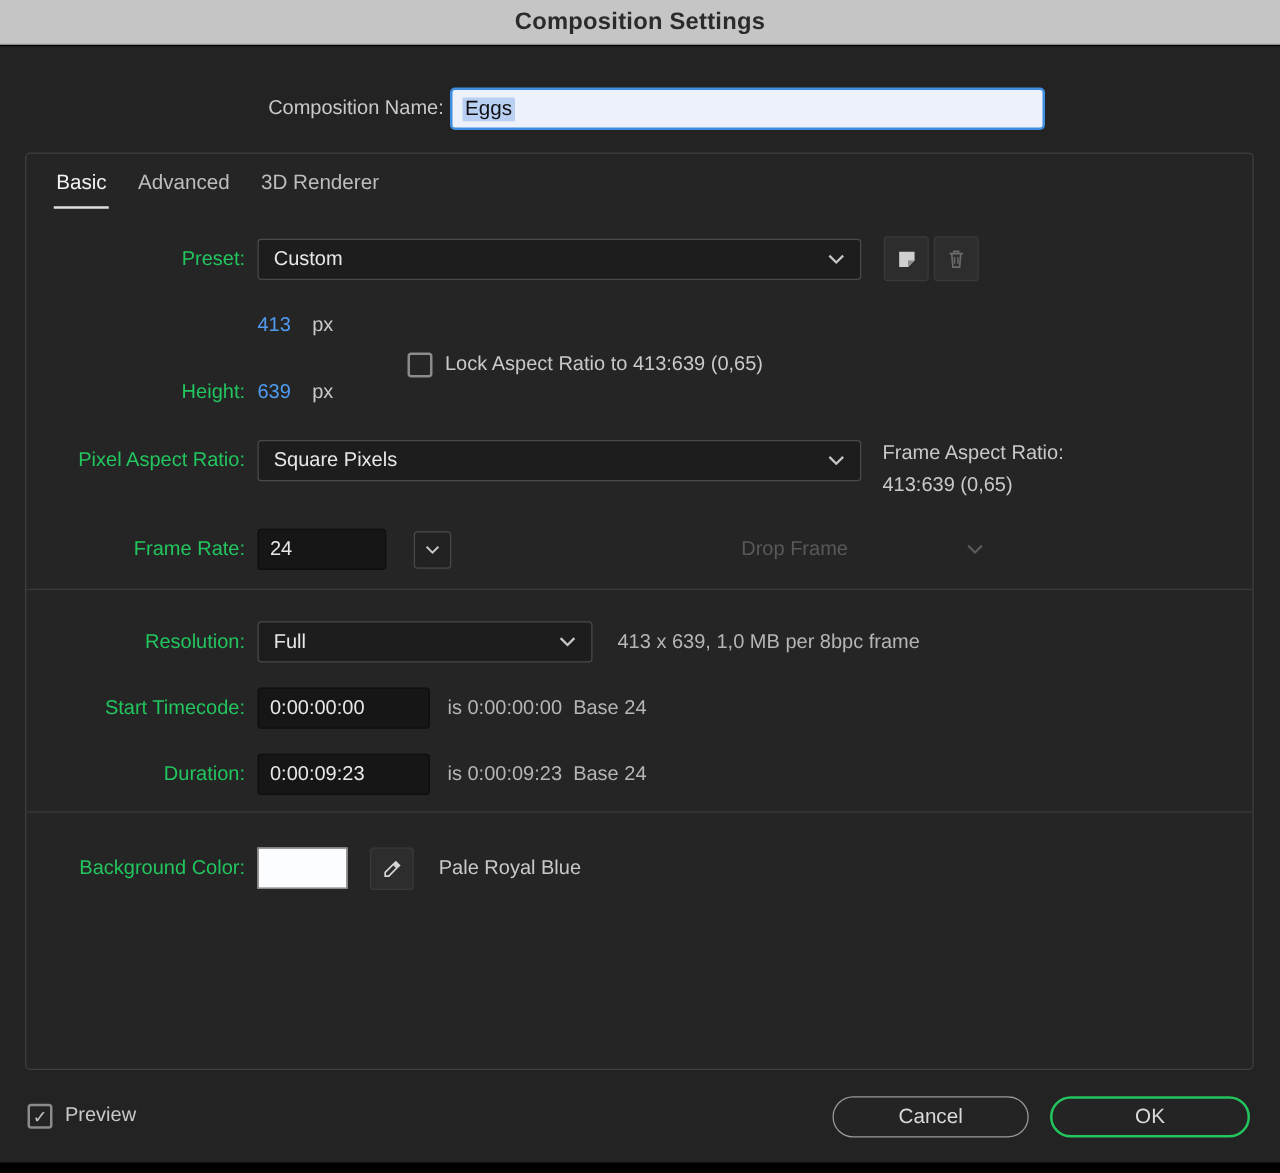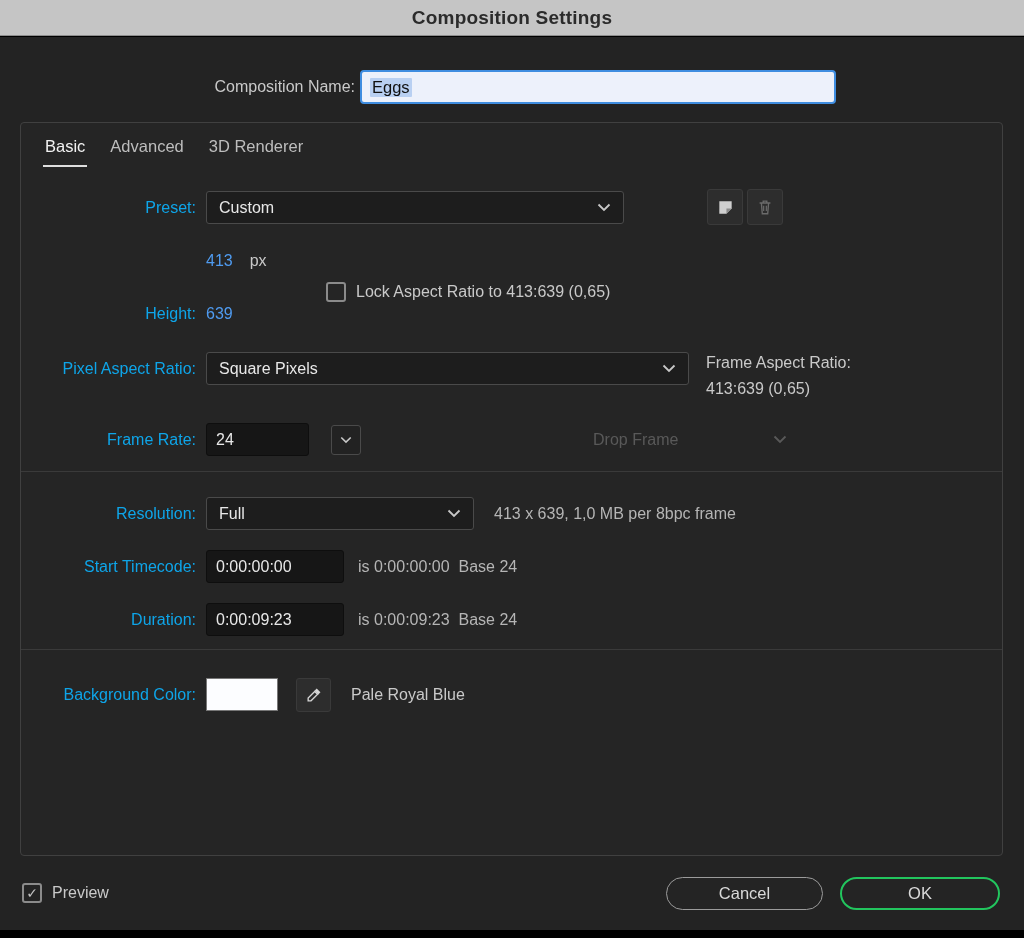--- a/index.html
+++ b/index.html
@@ -1,21 +1,21 @@
 <!DOCTYPE html>
 <html><head>
 <meta charset="utf-8">
 <style>
   html,body{margin:0;padding:0;background:#000;}
   .stage{position:relative;width:1024px;height:938px;background:#000;font-family:"Liberation Sans",sans-serif;overflow:hidden;-webkit-font-smoothing:antialiased;}
   .titlebar{position:absolute;left:0;top:0;width:100%;height:36px;background:#c5c5c5;border-bottom:1px solid #8d8d8d;display:flex;align-items:center;justify-content:center;box-sizing:border-box;}
   .titlebar .title{font-size:19px;font-weight:bold;color:#2b2b2b;letter-spacing:.2px;}
   .dlg{position:absolute;left:0;top:37px;width:1024px;height:893px;background:#232323;}
 
-  .row-label{position:absolute;left:0;width:175px;text-align:right;color:#0ea5e9;font-size:16px;line-height:33px;white-space:nowrap;}
+  .row-label{position:absolute;left:0;width:175px;text-align:right;color:#22c55e;font-size:16px;line-height:33px;white-space:nowrap;}
   .body-label{position:absolute;color:#c9c9c9;font-size:16px;line-height:33px;white-space:nowrap;}
 
   .name-input{position:absolute;left:360px;top:33px;width:476px;height:34px;background:#edf1fb;border:2px solid #3f8de0;border-radius:4px;box-sizing:border-box;display:flex;align-items:center;padding:12px 8px;font-size:16.5px;color:#101010;}
   .name-input .selection{background:#b9d0f2;padding:0 2px;border-radius:1px;}
 
   .panel{position:absolute;left:20px;top:85px;width:983px;height:734px;background:#252525;border:1px solid #404040;border-radius:4px;box-sizing:border-box;}
 
   .tabs{position:absolute;left:22px;top:14px;display:flex;gap:21px;}
   .tab{font-size:16.5px;color:#bdbdbd;padding:0 2px 9px 2px;cursor:default;}
   .tab.active{color:#f2f2f2;border-bottom:2px solid #dedede;}
@@ -60,21 +60,21 @@
 
     <div class="panel">
 
       <div class="tabs">
         <div class="tab active">Basic</div>
         <div class="tab">Advanced</div>
         <div class="tab">3D Renderer</div>
       </div>
 
       <div class="row-label" style="top:68px;">Preset:</div>
-      <div class="dd" style="left:185px;top:68px;width:418px;">
+      <div class="dd" style="left:185px;top:68px;width:483px;">
         <span>Custom</span>
         <svg width="14" height="9" viewBox="0 0 14 9">
             <path d="M1.5 1.5 L7 7 L12.5 1.5" stroke="#c8c8c8" stroke-width="1.8" fill="none"></path>
           </svg>
       </div>
       <div class="icon-btn" style="left:686px;top:66px;">
         <svg width="19" height="19" viewBox="0 0 20 20">
           <path d="M3.5 3.5 h13 v7.5 l-5.5 5.5 h-7.5 z" fill="#cfcfcf"></path>
           <path d="M11 16.5 v-5.5 h5.5 z" fill="#8a8a8a"></path>
         </svg>
@@ -90,21 +90,21 @@
         <span class="val-blue">413</span>
         <span class="unit">px</span>
       </div>
 
       <div class="cb-row" style="left:305px;top:159px;">
         <span class="cb"></span>
         <span>Lock Aspect Ratio to 413:639 (0,65)</span>
       </div>
 
       <div class="row-label" style="top:178px;line-height:26px;">Height:</div>
-      <div class="wh-row" style="top:178px;flex-direction:column;">
+      <div class="wh-row" style="top:178px;">
         <span class="val-blue">639</span>
         <span class="unit">px</span>
       </div>
 
       <div class="row-label" style="top:229px;">Pixel Aspect Ratio:</div>
       <div class="dd" style="left:185px;top:229px;width:483px;">
         <span>Square Pixels</span>
         <svg width="14" height="9" viewBox="0 0 14 9">
             <path d="M1.5 1.5 L7 7 L12.5 1.5" stroke="#c8c8c8" stroke-width="1.8" fill="none"></path>
           </svg>

